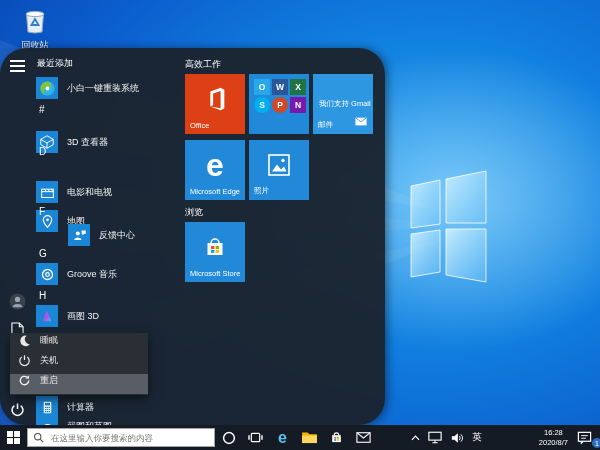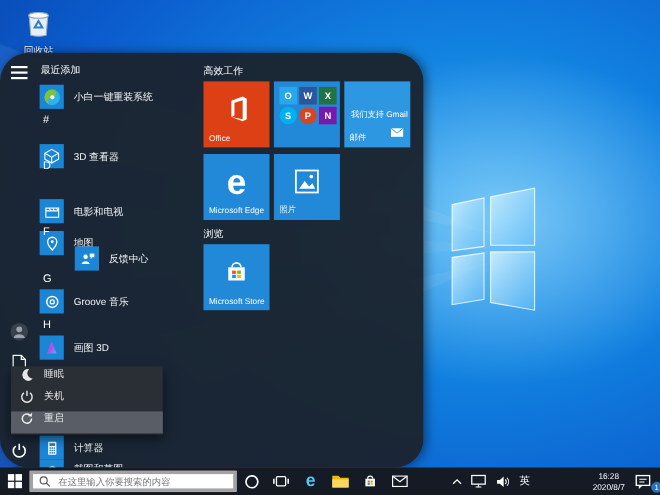--- a/index.html
+++ b/index.html
@@ -37,21 +37,21 @@
   .mail-env{position:absolute;right:6px;bottom:4px;}
   
   .power-flyout{position:absolute;left:10px;top:333px;width:138px;background:#2a2e35;
     box-shadow:0 4px 10px rgba(0,0,0,.55);padding:1px 0;}
   .pf-row{height:20px;display:flex;gap:9px;padding-left:8px;color:#e9e9e9;font-size:9px;}
   .pf-row.hl{background:#585d66;}
   
   .taskbar{position:absolute;left:0;top:425px;width:600px;height:25px;background:#141b24;
     display:flex;align-items:center;z-index:5;}
   .tb-btn{width:27px;height:25px;display:flex;align-items:center;justify-content:center;flex:0 0 auto;}
-  .search{width:188px;height:19px;background:#fff;border:3px solid #a3a3a3;display:flex;align-items:center;
+  .search{width:188px;height:19px;background:#fff;border:1px solid #a3a3a3;display:flex;align-items:center;
     gap:5px;padding:0 5px;box-sizing:border-box;flex:0 0 auto;}
   .search input{border:0;outline:0;flex:1;font-size:8.5px;color:#222;background:transparent;font-family:inherit;min-width:0;}
   .tray{margin-left:auto;display:flex;align-items:center;height:100%;}
   .tray-item{position:relative;display:flex;align-items:center;justify-content:center;height:100%;padding:0 4px;color:#fff;}
   .clock{font-size:7.5px;color:#fff;text-align:center;line-height:1.3;padding:0 5px;margin-left:48px;}
   .ime{font-size:9.5px;}
   .badge{position:absolute;right:-2px;bottom:2px;width:10px;height:10px;border-radius:50%;
     background:#2b6fc0;color:#fff;font-size:7px;display:flex;align-items:center;justify-content:center;}
 </style>
 </head>

